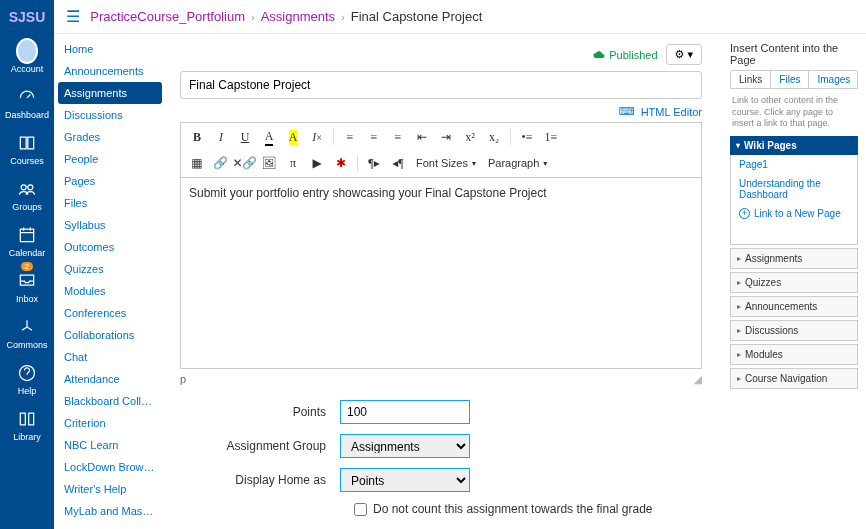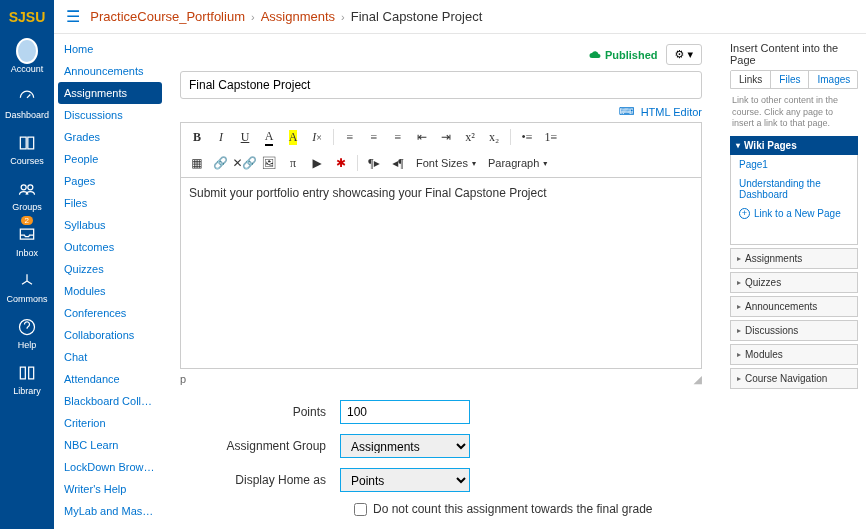--- a/index.html
+++ b/index.html
@@ -1,35 +1,35 @@
 <!DOCTYPE html>
 <html><head>
 <meta charset="utf-8">
 <style>
 * { box-sizing: border-box; margin: 0; padding: 0; }
 body { font-family: "Helvetica Neue", Arial, sans-serif; font-size: 12px; color: #333; background: #fff; width: 866px; height: 529px; overflow: hidden; position: relative; }
 .global-nav { position: absolute; left: 0; top: 0; width: 54px; height: 100%; background: #004a8e; display: flex; flex-direction: column; align-items: center; padding-top: 0;}
-.logo { width: 54px; height: 34px; background: #004a8e; color: #eab308; font-weight: bold; font-size: 14px; display:flex; align-items:center; justify-content:center;}
+.logo { width: 54px; height: 34px; background: #004a8e; color: #c4b5fd; font-weight: bold; font-size: 14px; display:flex; align-items:center; justify-content:center;}
 .gnav-item { width: 32px; display:flex; flex-direction:column; align-items:center; justify-content:flex-start; color:#fff; font-size:9px; padding:6px 0; cursor:pointer; }
 .gnav-item .icon { width:22px; height:22px; display:flex; align-items:center; justify-content:center; margin-bottom:2px; }
 .gnav-item .icon svg { stroke:#fff; fill:none; stroke-width:1.5; }
 .avatar-circle { width:26px; height:26px; border-radius:50%; background:#b7d6f0; border:2px solid #fff;}
 .badge { position:absolute; background:#f7941e; color:#fff; border-radius:8px; font-size:8px; padding:0 4px; top:-2px; right:10px;}
 .gnav-item { position:relative; }
 .topbar { position:absolute; left:54px; top:0; right:0; height:34px; display:flex; align-items:center; padding:0 12px; border-bottom:1px solid #e5e5e5;}
 .hamburger { color:#0073cf; font-size:16px; margin-right:10px; cursor:pointer;}
-.crumb { color:#c2410c; font-size:13px; }
+.crumb { color:#a21caf; font-size:13px; }
 .crumb.current { color:#333; }
 .crumb-sep { color:#999; margin:0 6px; font-size:11px;}
 .course-nav { position:absolute; left:54px; top:28px; width:112px; bottom:0; padding:10px 0; overflow:hidden;}
 .cnav-item { padding:5px 10px; font-size:11px; color:#0073cf; cursor:pointer; white-space:nowrap; overflow:hidden; text-overflow:ellipsis;}
 .cnav-item.active { background:#004a8e; color:#fff; border-radius:3px; margin:0 4px; padding:5px 6px;}
 .main { position:absolute; left:166px; top:34px; right:150px; bottom:0; padding:10px 14px; overflow:hidden;}
 .top-actions { display:flex; justify-content:flex-end; align-items:center; gap:8px; margin-bottom:6px;}
-.published { color:#0b9e4a; font-weight:bold; font-size:11px; display:flex; align-items:center; gap:4px;}
+.published { color:#0b9e4a; font-weight:normal; font-size:11px; display:flex; align-items:center; gap:4px;}
 .gear-btn { border:1px solid #ccc; border-radius:3px; padding:3px 8px; font-size:11px; background:#fff; cursor:pointer;}
 .title-input { width:100%; border:1px solid #ccc; border-radius:3px; padding:6px 8px; font-size:12px; margin-bottom:6px;}
 .htmled { text-align:right; color:#0073cf; font-size:11px; margin-bottom:4px; display:flex; justify-content:flex-end; gap:6px; align-items:center;}
 .rte-wrap { border:1px solid #ccc; }
 .rte-toolbar { border-bottom:1px solid #ccc; padding:4px 6px; display:flex; flex-wrap:wrap; gap:2px 4px; align-items:center;}
 .tbtn { width:20px; height:20px; display:flex; align-items:center; justify-content:center; font-family:Georgia, serif; font-size:12px; color:#333; cursor:pointer; border-radius:2px;}
 .tsep { width:1px; height:16px; background:#ddd; margin:0 2px;}
 .tdrop { font-size:11px; padding:0 4px; display:flex; align-items:center; height:20px; gap:4px; cursor:pointer;}
 .rte-body { height:190px; padding:8px; font-size:12px; color:#333; overflow-y:scroll; position:relative; }
 .rte-body::-webkit-scrollbar{width:10px;}
@@ -88,20 +88,29 @@
     <div class="icon">
         <svg viewBox="0 0 24 24" width="20" height="20">
           <circle cx="8" cy="10" r="3"></circle>
           <circle cx="16" cy="10" r="3"></circle>
           <path d="M3 19c0-3 3-4 5-4s5 1 5 4M11 19c0-3 3-4 5-4s5 1 5 4"></path>
         </svg>
       </div>
     <span>Groups</span>
   </div>
   <div class="gnav-item">
+    <div class="icon">
+        <svg viewBox="0 0 24 24" width="20" height="20">
+          <rect x="4" y="5" width="16" height="15"></rect>
+          <path d="M4 9h16M8 3v4M16 3v4"></path>
+        </svg>
+      </div>
+    <span>Calendar</span>
+  </div>
+  <div class="gnav-item">
     <span class="badge">2</span>
     <div class="icon">
         <svg viewBox="0 0 24 24" width="20" height="20">
           <path d="M4 5h16v12H4z"></path>
           <path d="M4 12h5l1 2h4l1-2h5"></path>
         </svg>
       </div>
     <span>Inbox</span>
   </div>
   <div class="gnav-item">

